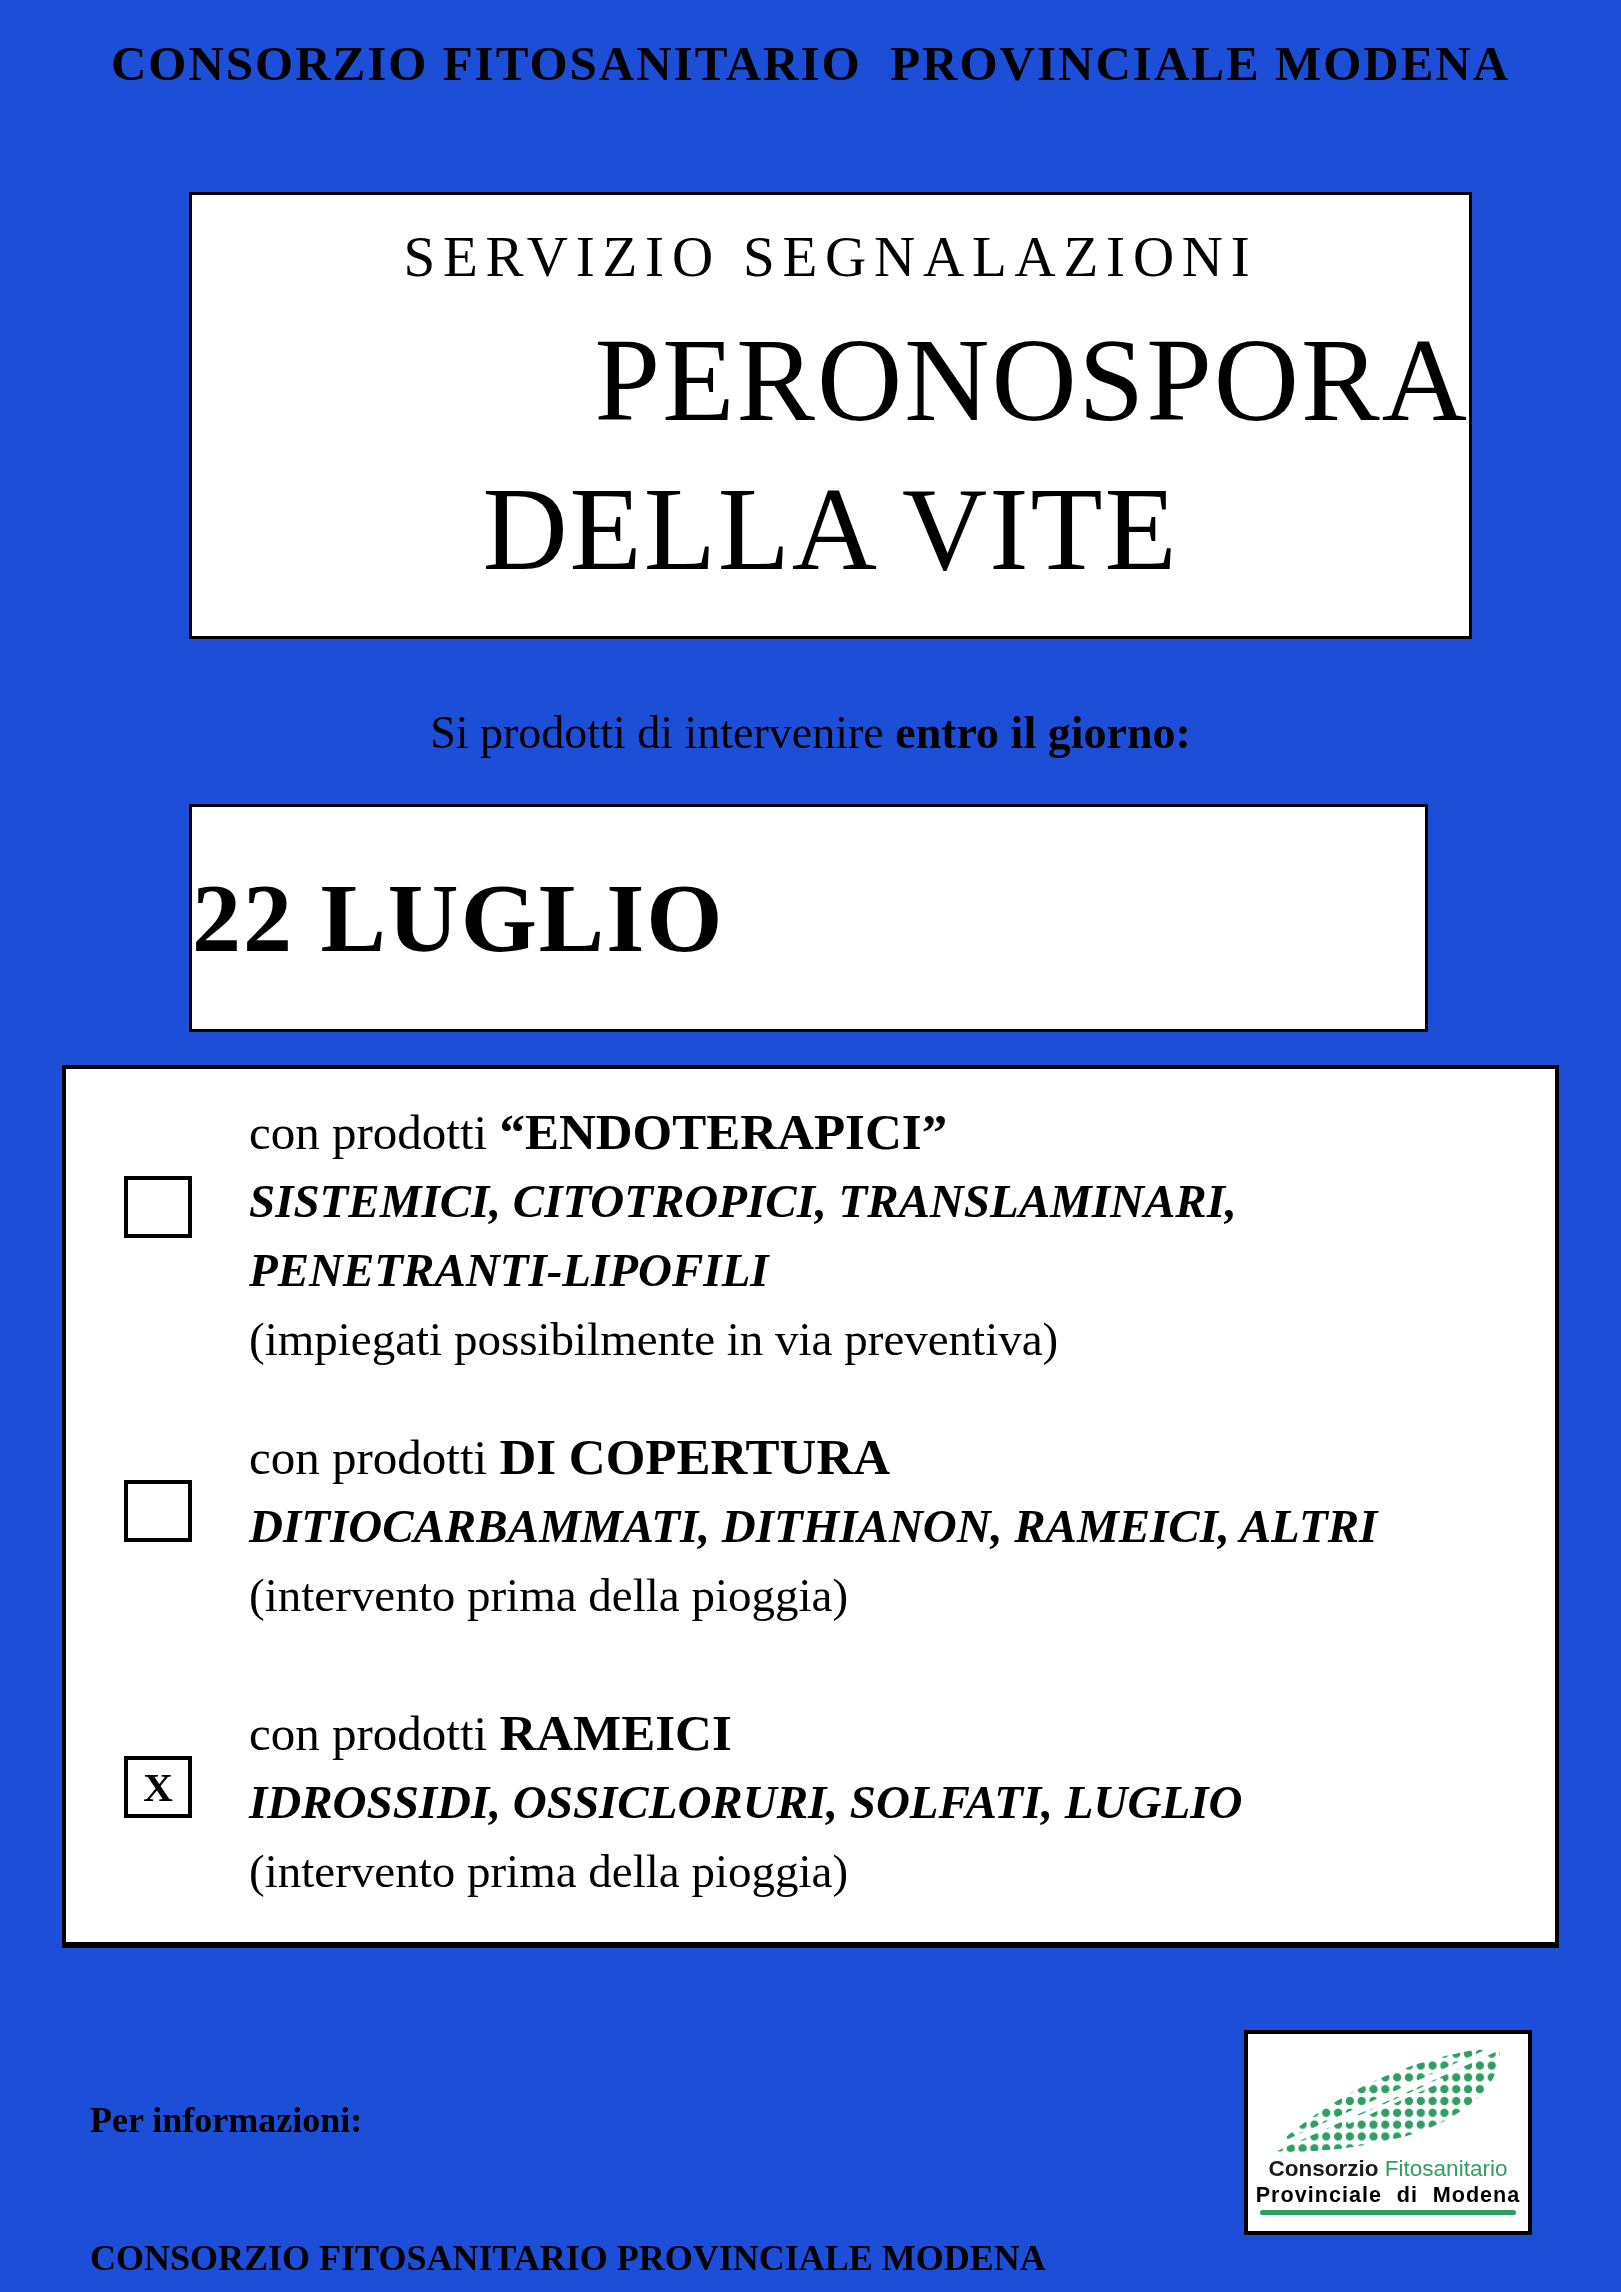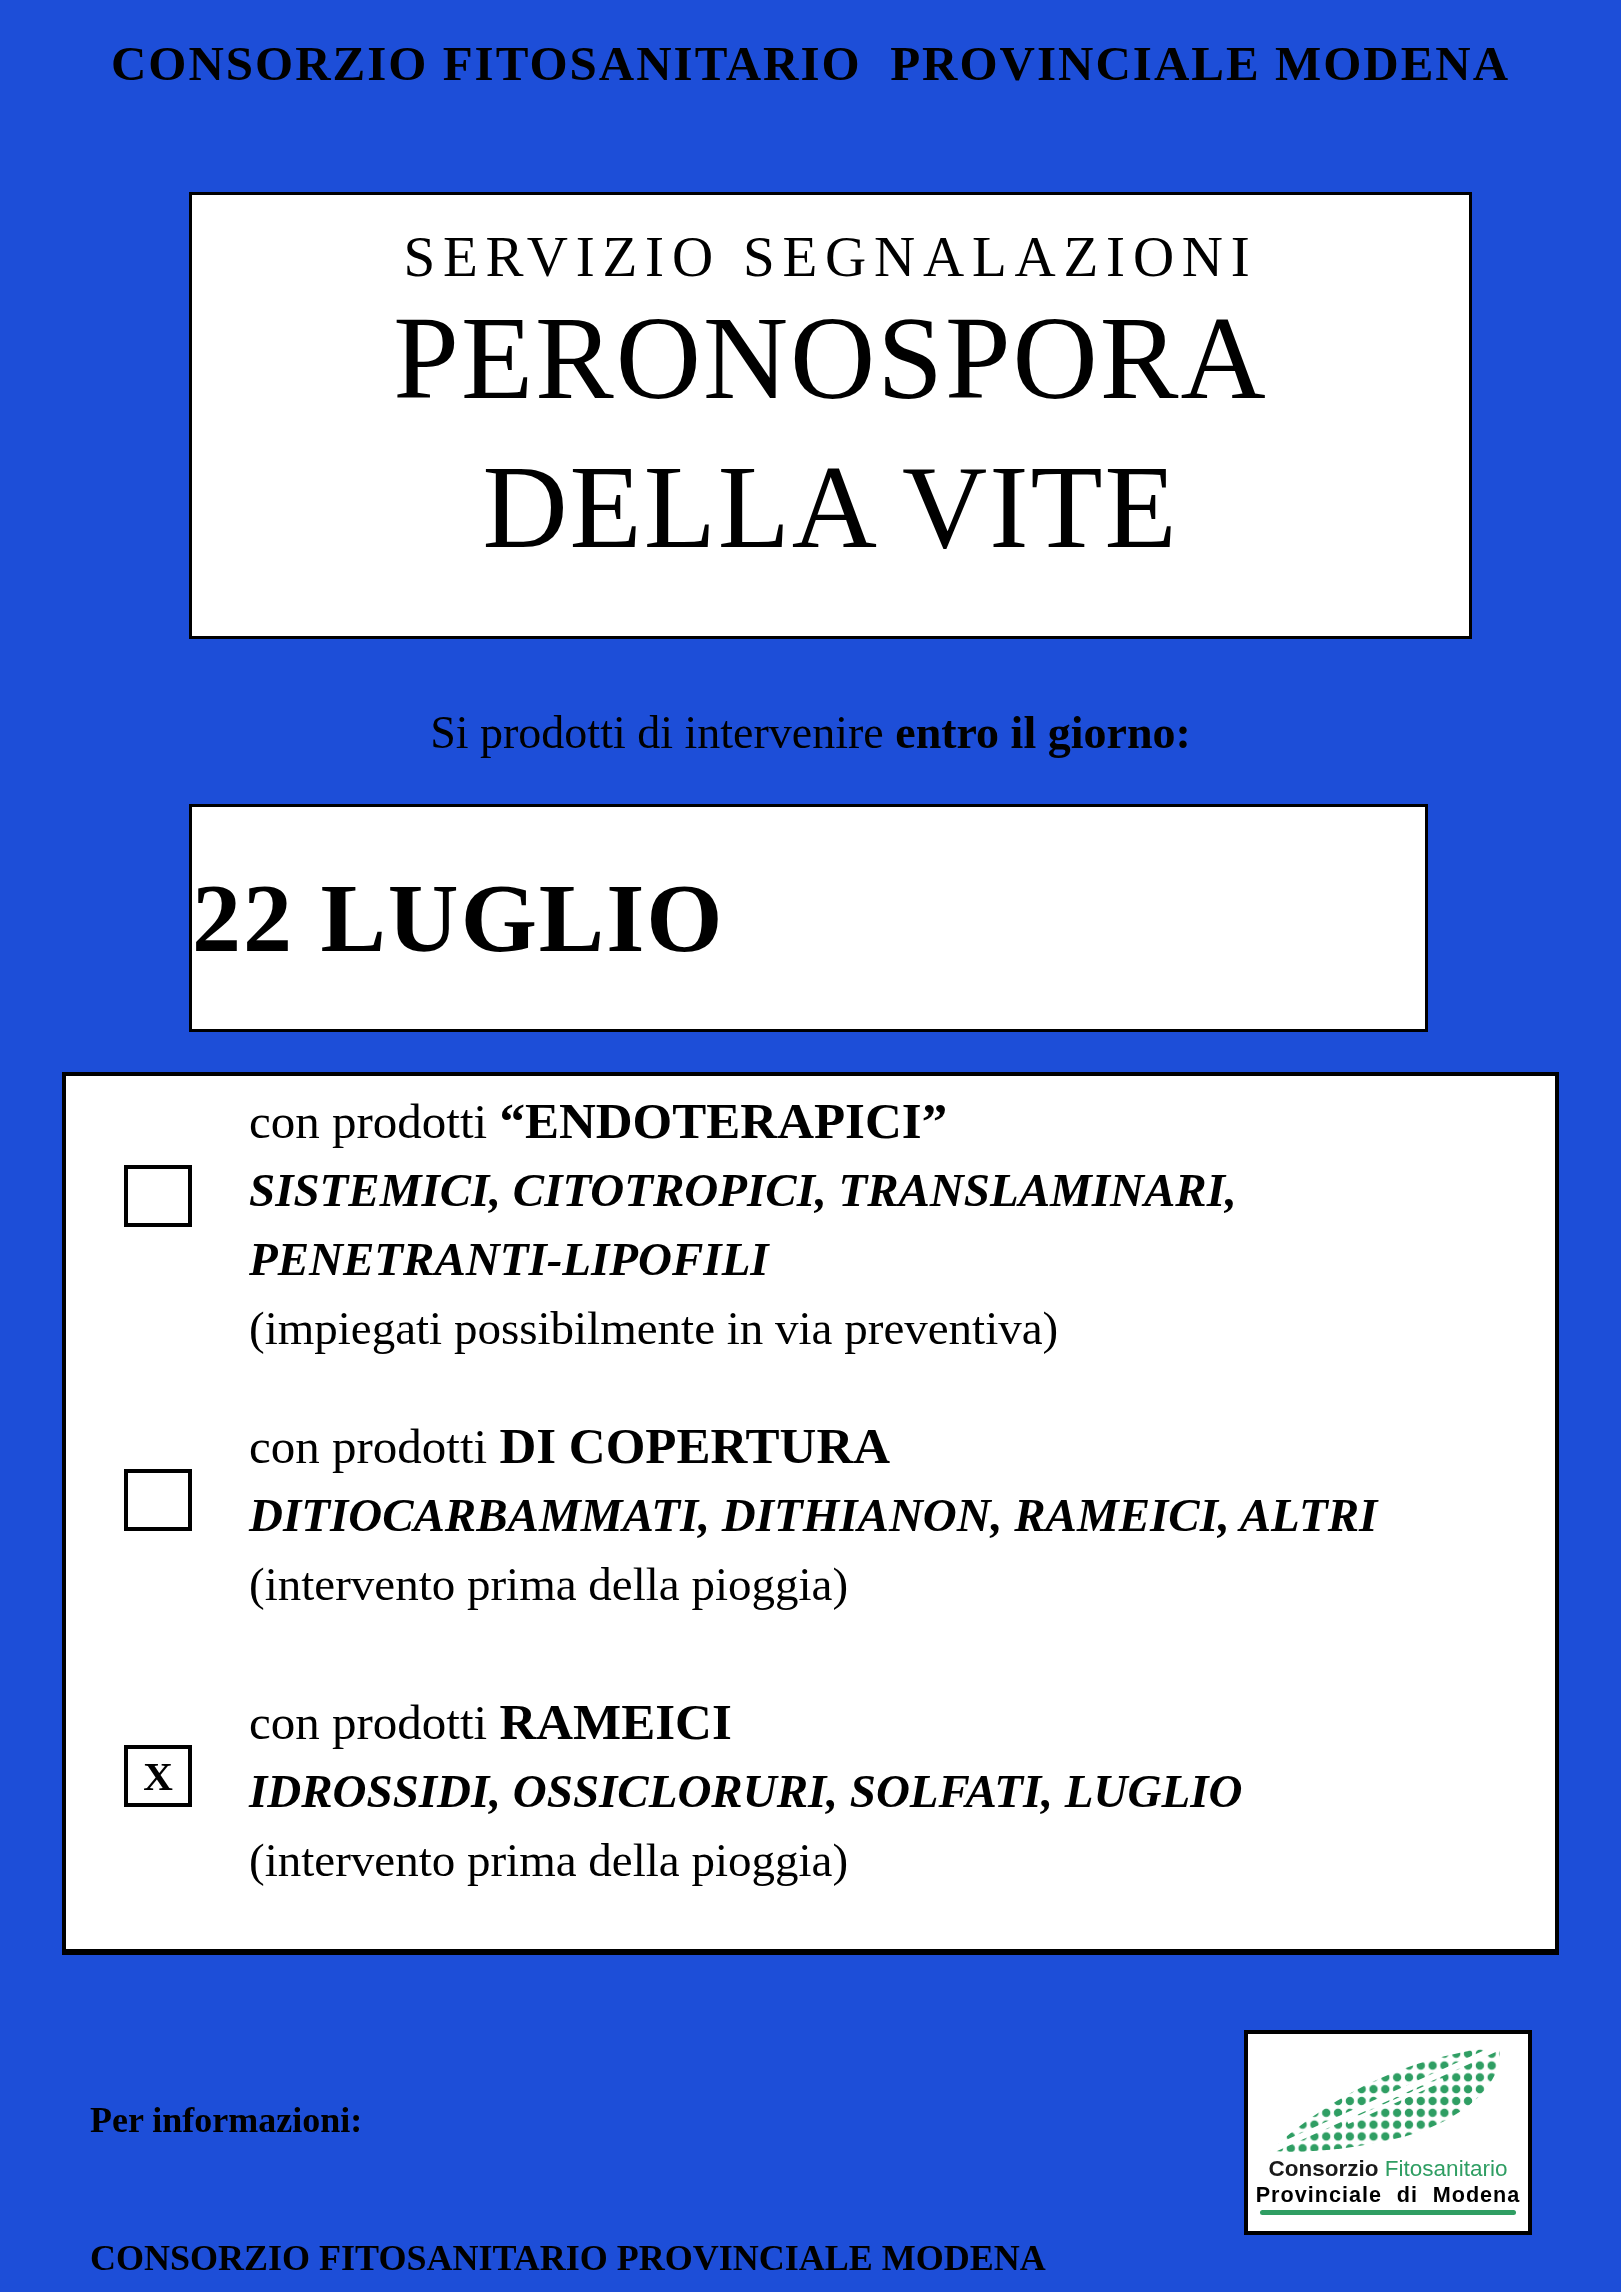--- a/index.html
+++ b/index.html
@@ -16,39 +16,38 @@
     text-align:center;
     font-size:49px;font-weight:bold;letter-spacing:2px;
     white-space:pre-wrap;
   }
   .title-box{
     position:absolute;left:189px;top:192px;width:1283px;height:447px;
     background:#fff;border:3.9px solid #000;box-sizing:border-box;
     text-align:center;
   }
   .title-line1{margin-top:31px;font-size:57px;letter-spacing:7.8px;line-height:1.1;}
-  .title-line2{margin-top:8px;font-size:118px;letter-spacing:2px;line-height:1.05;}
+  .title-line2{margin-top:30px;font-size:118px;letter-spacing:2px;line-height:1.05;text-align:right;}
   .title-line3{margin-top:25.5px;font-size:118px;letter-spacing:2px;line-height:1.05;}
   .advice{
     position:absolute;top:706px;left:0;width:100%;
     text-align:center;font-size:46px;white-space:pre-wrap;
   }
   .advice .bold{font-weight:bold;}
   .date-box{
     position:absolute;left:189px;top:804px;width:1239px;height:228px;
     background:#fff;border:3.9px solid #000;box-sizing:border-box;
     display:flex;align-items:center;justify-content:flex-start;
   }
   .date-text{font-size:98px;font-weight:bold;letter-spacing:2px;}
   .options-box{
     position:absolute;left:62px;top:1065px;width:1497px;height:883px;
     background:#fff;border:4.9px solid #000;border-bottom-width:6.9px;
     box-sizing:border-box;
-    padding:11px 29px 0 183px;
-    margin-top:7px;
+    padding:29px 29px 0 183px;
   }
   .option{position:relative;}
   .option + .option{margin-top:49px;}
   .option.last{margin-top:69px;}
   .checkbox{
     position:absolute;left:-125px;top:78px;
     width:60px;height:54px;border:4.9px solid #000;background:#fff;
     display:flex;align-items:center;justify-content:center;
     font-size:41px;font-weight:bold;
   }

